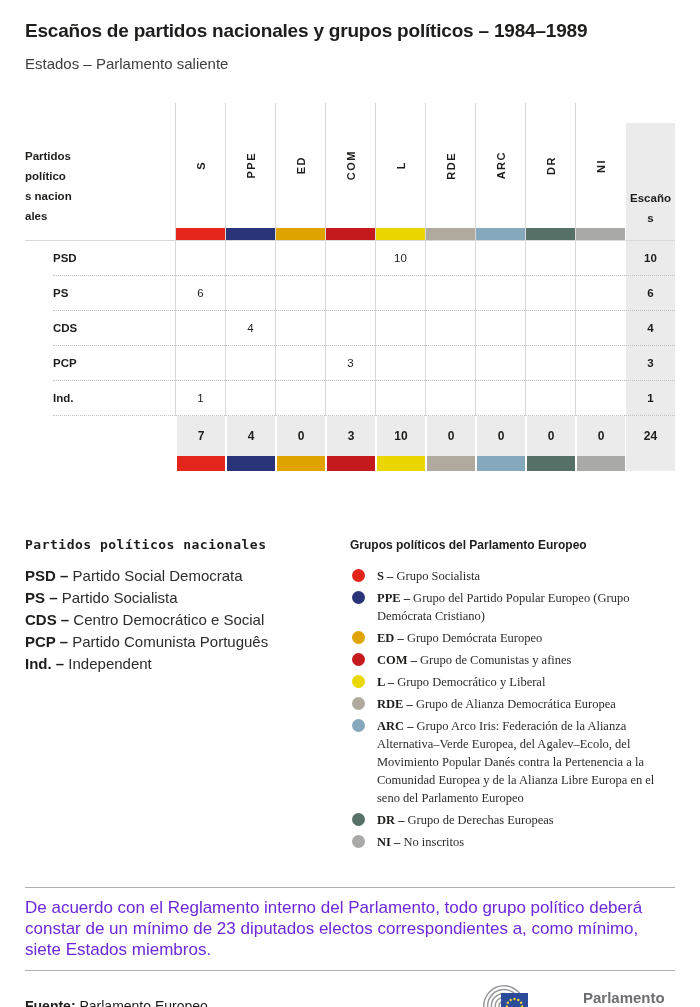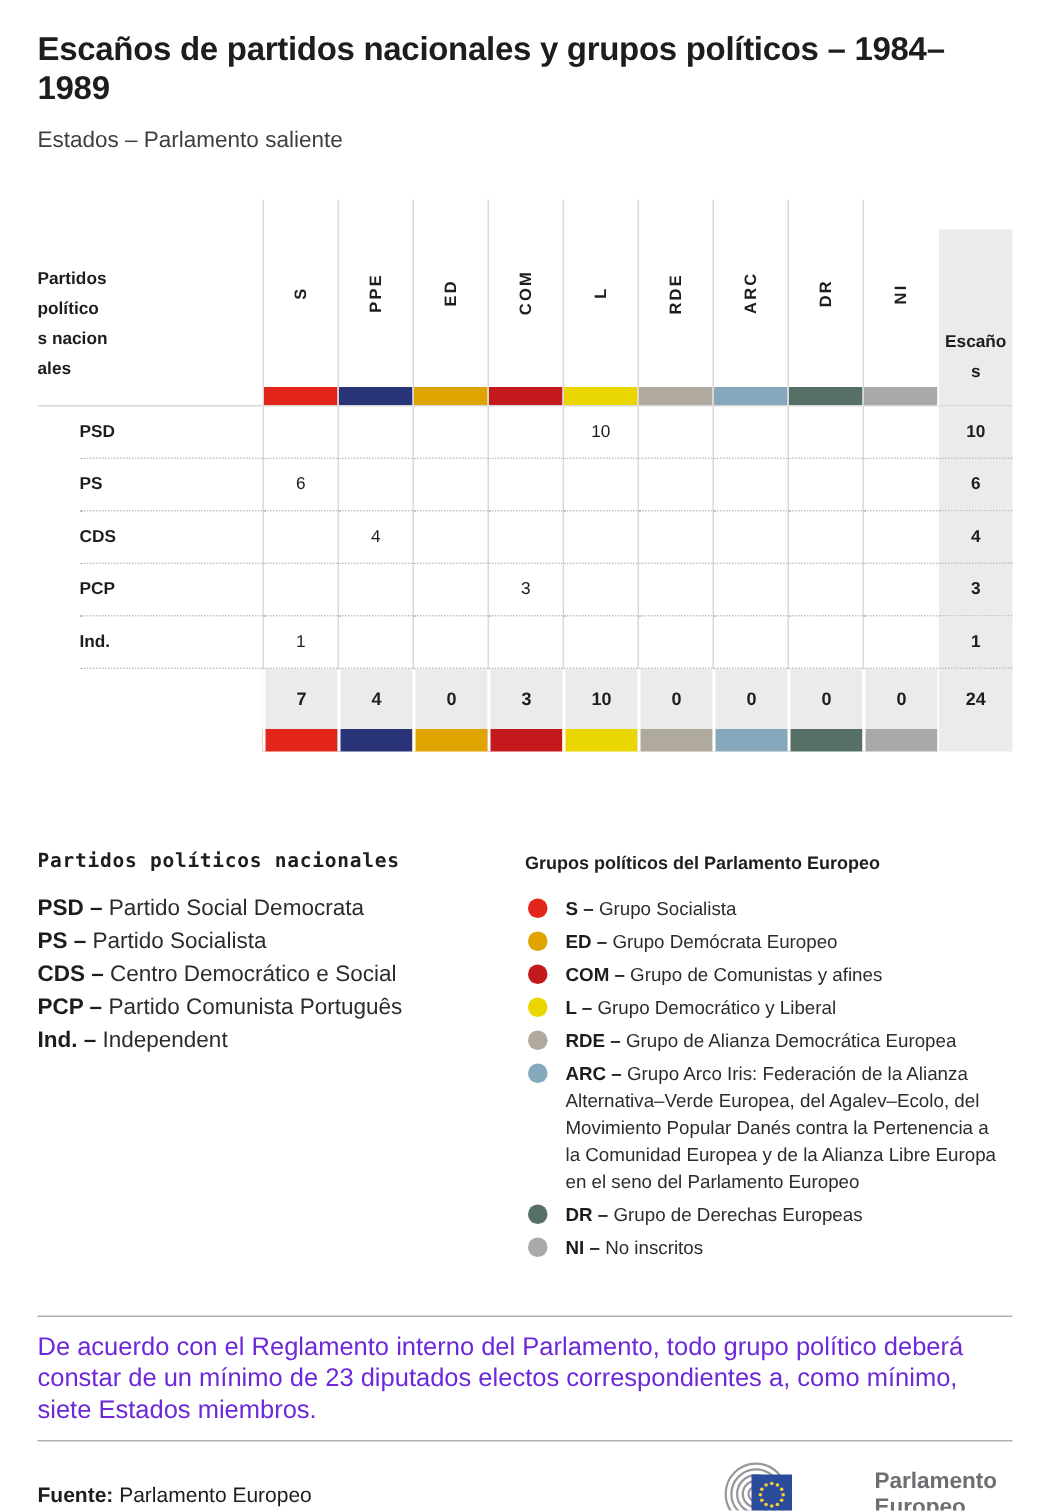--- a/index.html
+++ b/index.html
@@ -1,20 +1,20 @@
 <!DOCTYPE html>
 <html><head>
 <meta charset="utf-8">
 <style>
   * { box-sizing: border-box; margin: 0; padding: 0; }
   html, body { width: 700px; height: 1007px; }
   body { background: #fff; font-family: "Liberation Sans", sans-serif; color: #1d1d1b; overflow: hidden; }
   .page { padding: 0 25px; width: 700px; }
 
-  .title { font-size: 22px; font-weight: 700; margin-top: 20px; letter-spacing: -0.2px; }
+  .title { font-size: 19px; font-weight: 700; margin-top: 20px; letter-spacing: -0.2px; }
   .subtitle { font-size: 15px; font-weight: 400; color: #3e3e3d; margin-top: 13px; }
 
   
   .seats-table {
     margin-top: 31px; width: 650px;
     display: grid;
     grid-template-columns: 150px repeat(9, 50px) 50px;
     grid-template-rows: 138px repeat(5, 35px) 40px 15px;
   }
   .h-parties { display: flex; align-items: flex-end; border-bottom: 1px solid #d9d9d9; padding-bottom: 14px; }
@@ -38,21 +38,21 @@
   
   .legends { display: flex; margin-top: 66px; }
   .leg-left { width: 325px; }
   .leg-right { width: 325px; }
   .leg-left h3 { font-family: "DejaVu Sans Mono", monospace; font-size: 13px; font-weight: 700; letter-spacing: 0.5px; margin-bottom: 15px; }
   .leg-left .item { font-size: 15px; line-height: 18px; margin-bottom: 4px; color: #2c2c2b; }
   .leg-left .item b, .leg-right .item b { color: #1d1d1b; }
   .leg-right h3 { font-size: 12px; font-weight: 700; margin: 1px 0 15px; }
   .leg-right .item { display: flex; font-size: 12.5px; line-height: 18px; margin-bottom: 4px; color: #2c2c2b; }
   .dot { width: 13px; height: 13px; border-radius: 50%; margin: 2px 12px 0 2px; flex-shrink: 0; }
-  .leg-right .txt { width: 295px; }
+  .leg-right .txt { width: 295px; font-family: Liberation Serif, serif; }
 
   
   .rule { border: none; border-top: 1px solid #b0b0b0; }
   .rule1 { margin-top: 32px; }
   .note { font-size: 17px; line-height: 21px; color: #6d28d9; margin: 9px 0 10px; width: 648px; }
   .source-row { display: flex; justify-content: space-between; align-items: center; margin-top: 12px; }
   .source { font-size: 14px; }
   .logo { display: flex; align-items: center; }
   .wordmark { width: 92px; font-weight: 700; font-size: 15px; line-height: 17px; color: #6d6e71; margin-left: 10px; }
 </style>
@@ -219,20 +219,24 @@
       <div class="item"><b>PS –</b> <span>Partido Socialista</span></div>
       <div class="item"><b>CDS –</b> <span>Centro Democrático e Social</span></div>
       <div class="item"><b>PCP –</b> <span>Partido Comunista Português</span></div>
       <div class="item"><b>Ind. –</b> <span>Independent</span></div>
     </div>
     <div class="leg-right">
       <h3>Grupos políticos del Parlamento Europeo</h3>
       <div class="item">
           <span class="dot" style="background-color: rgb(228, 37, 28);"></span>
           <span class="txt"><b>S –</b> <span>Grupo Socialista</span></span>
+        </div>
+      <div class="item">
+          <span class="dot" style="background-color: rgb(41, 51, 119);"></span>
+          <span class="txt"><b>PPE –</b> <span>Grupo del Partido Popular Europeo (Grupo Demócrata Cristiano)</span></span>
         </div>
       <div class="item">
           <span class="dot" style="background-color: rgb(224, 164, 0);"></span>
           <span class="txt"><b>ED –</b> <span>Grupo Demócrata Europeo</span></span>
         </div>
       <div class="item">
           <span class="dot" style="background-color: rgb(196, 26, 30);"></span>
           <span class="txt"><b>COM –</b> <span>Grupo de Comunistas y afines</span></span>
         </div>
       <div class="item">

